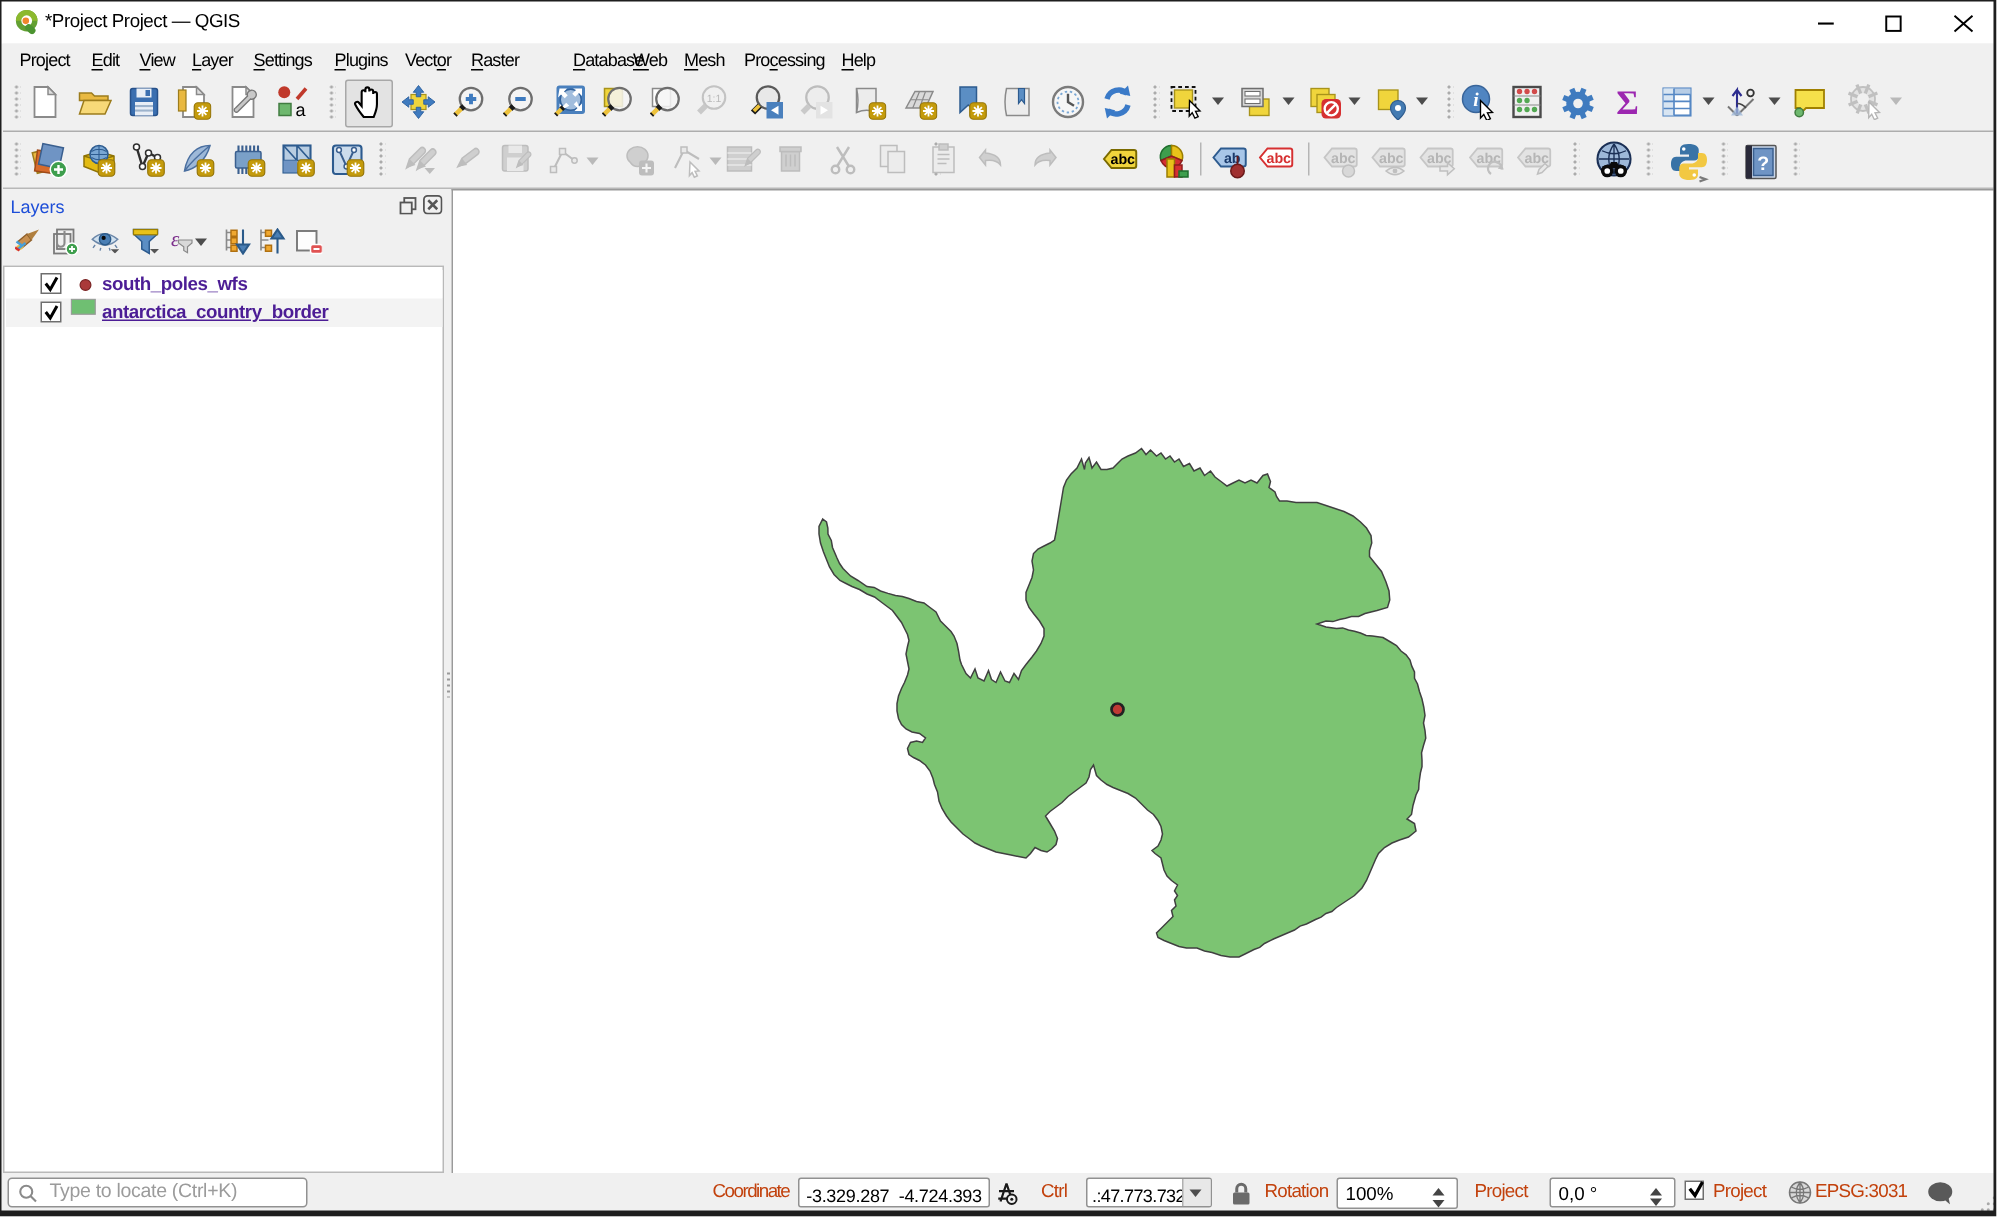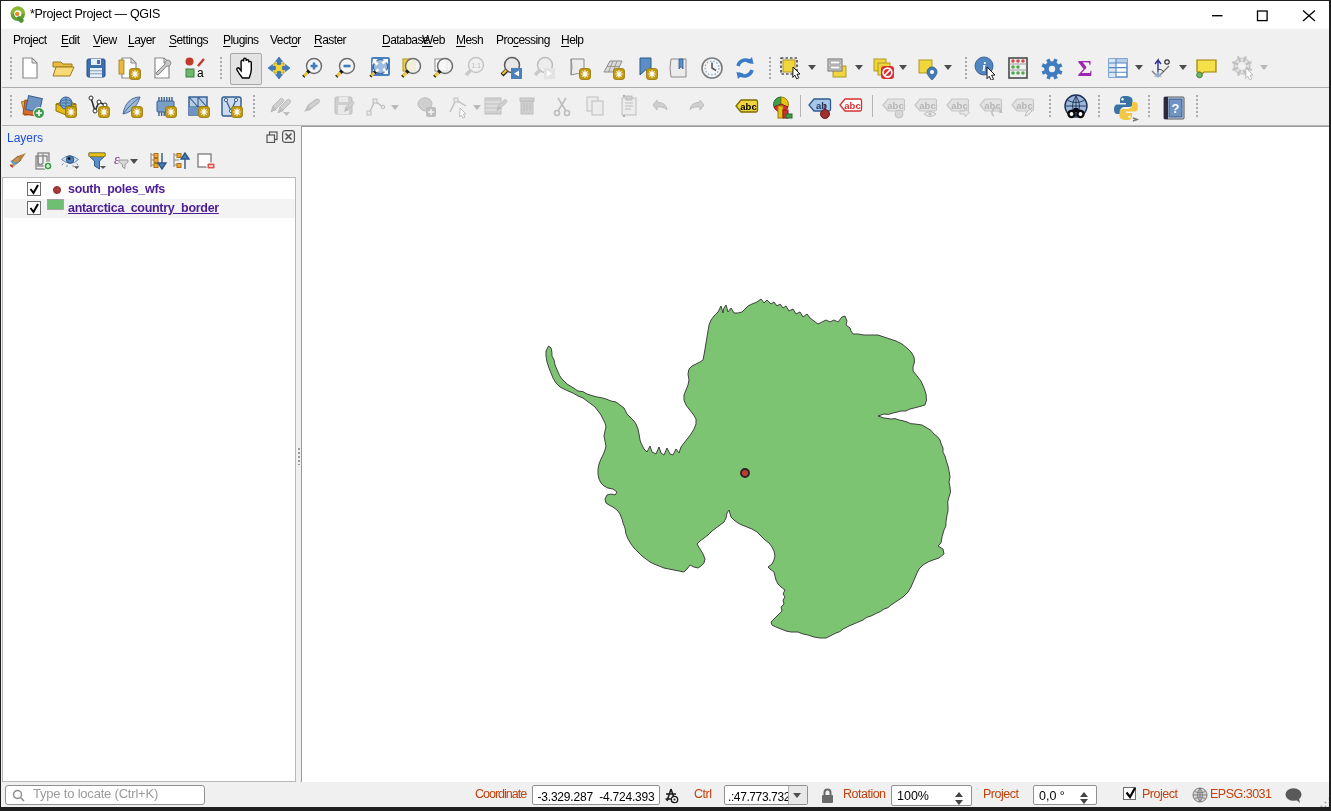--- a/index.html
+++ b/index.html
@@ -705,21 +705,21 @@
     <svg class="ic" style="left:819px;top:6px;" width="13" height="16" viewBox="0 0 13 16">
       <rect x="1" y="7" width="11" height="8" rx="1" fill="#6a6a6a"></rect>
       <path d="M3.5 7 v-2.5 a3 3 0 0 1 6 0 V7" fill="none" stroke="#6a6a6a" stroke-width="2"></path>
     </svg>
     <div class="lbl" style="left:841px">Rotation</div>
     <div class="sbox" style="left:889px;top:3px;width:81px;height:20px;font-size:12.5px;padding:3px 0 16px 5px">100%<span class="spin">
         <i class="up"></i>
         <i class="dn"></i>
       </span></div>
     <div class="lbl" style="left:981px">Project</div>
-    <div class="sbox" style="left:1031px;top:3px;width:64px;height:20px;font-size:12.5px;padding:3px 0 0 5px">0,0 °<span class="spin">
+    <div class="sbox" style="left:1031px;top:3px;width:84px;height:20px;font-size:12.5px;padding:3px 0 0 5px">0,0 °<span class="spin">
         <i class="up"></i>
         <i class="dn"></i>
       </span></div>
     <div class="abs" style="left:1121px;top:5px;width:13px;height:13px;background:#fff;border:1px solid #6e6e6e"></div>
     <svg class="ic" style="left:1121px;top:3px;" width="15" height="15" viewBox="0 0 15 15">
       <path d="M3.5 7.5 l3.5 4.5 5 -9" fill="none" stroke="#000" stroke-width="2.2"></path>
     </svg>
     <div class="lbl" style="left:1140px">Project</div>
     <svg class="ic" style="left:1190px;top:5px;" width="16" height="16" viewBox="0 0 16 16">
       <circle cx="8" cy="8" r="7" fill="#d8d8d8" stroke="#777" stroke-width="1"></circle>

